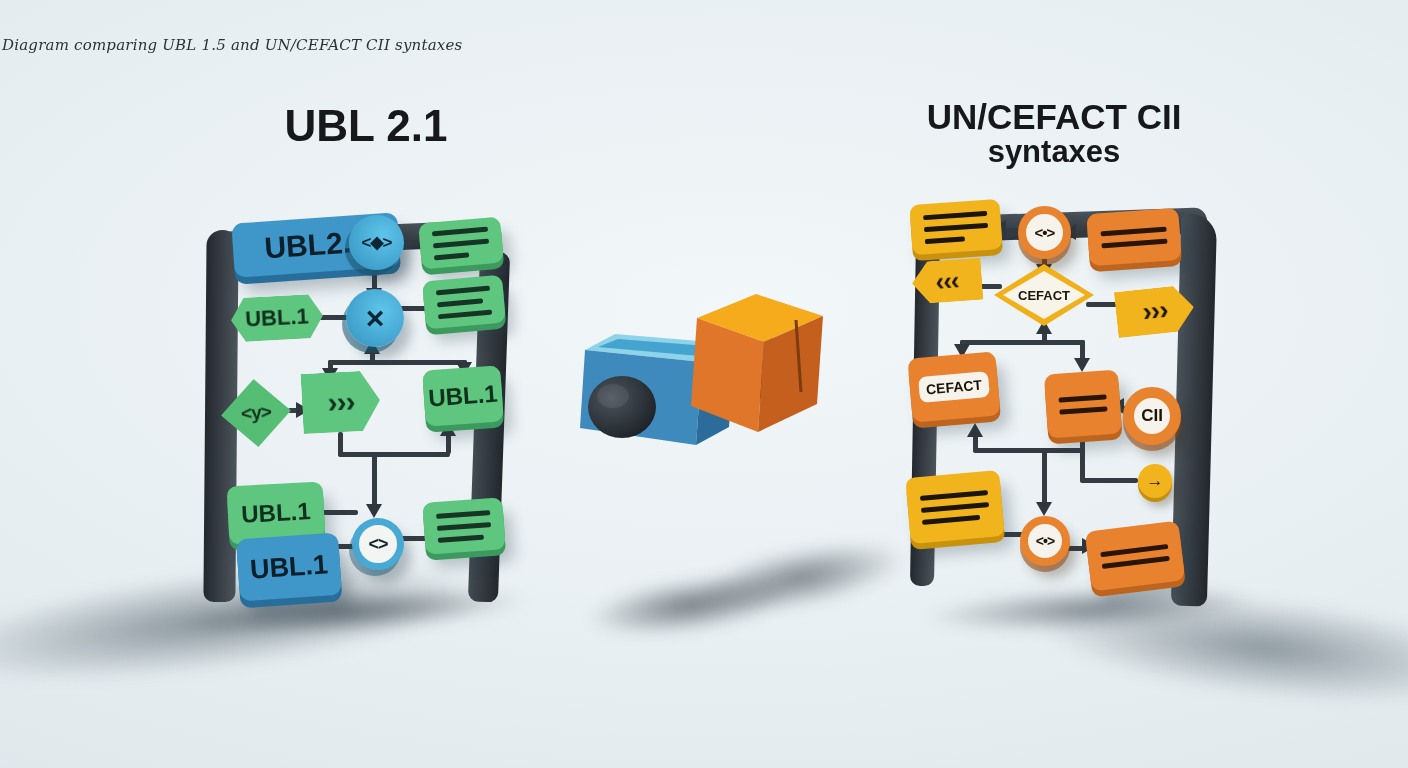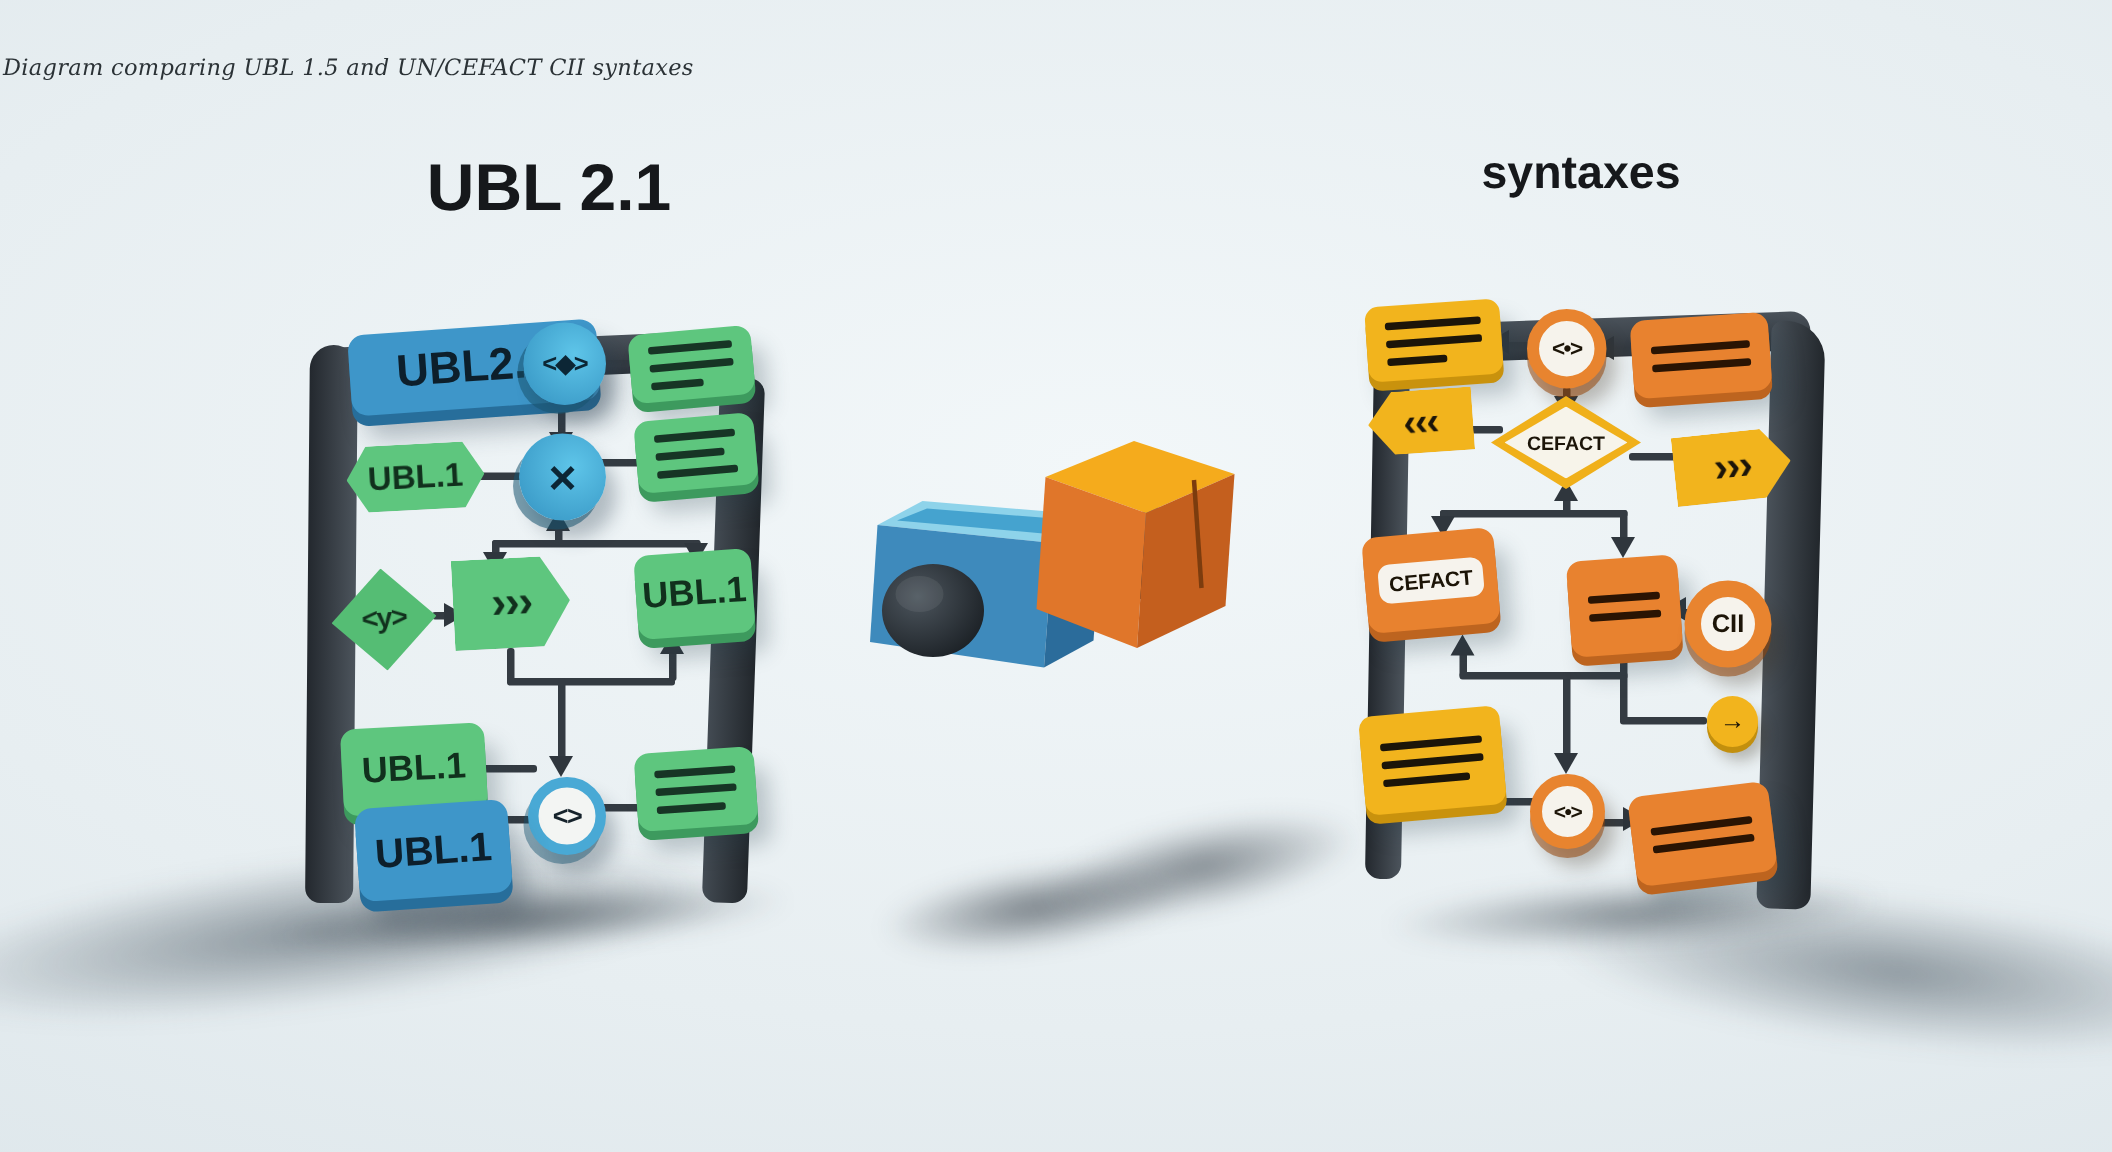--- a/index.html
+++ b/index.html
@@ -60,20 +60,21 @@
   .glyph{letter-spacing:-1px;}
 </style>
 </head>
 <body>
 
 <div id="stage">
 
   <div class="caption">Diagram comparing UBL 1.5 and UN/CEFACT CII syntaxes</div>
   <div class="title title-left">UBL 2.1</div>
   <div class="title title-right">
+    <div class="l1">UN/CEFACT CII</div>
     <div class="l2">syntaxes</div>
   </div>
 
   <div class="shadow" style="left:-70px;top:572px;width:560px;height:100px;transform:rotate(-7deg);
        background:radial-gradient(ellipse, rgba(33,48,60,.48), rgba(33,48,60,0) 70%);"></div>
   <div class="shadow" style="left:185px;top:592px;width:340px;height:40px;transform:rotate(-4deg);
        background:radial-gradient(ellipse, rgba(26,38,48,.55), rgba(26,38,48,0) 72%);"></div>
   <div class="shadow" style="left:1030px;top:598px;width:470px;height:100px;transform:rotate(6deg);
        background:radial-gradient(ellipse, rgba(33,48,60,.45), rgba(33,48,60,0) 70%);"></div>
   <div class="shadow" style="left:925px;top:588px;width:330px;height:42px;transform:rotate(-3deg);

